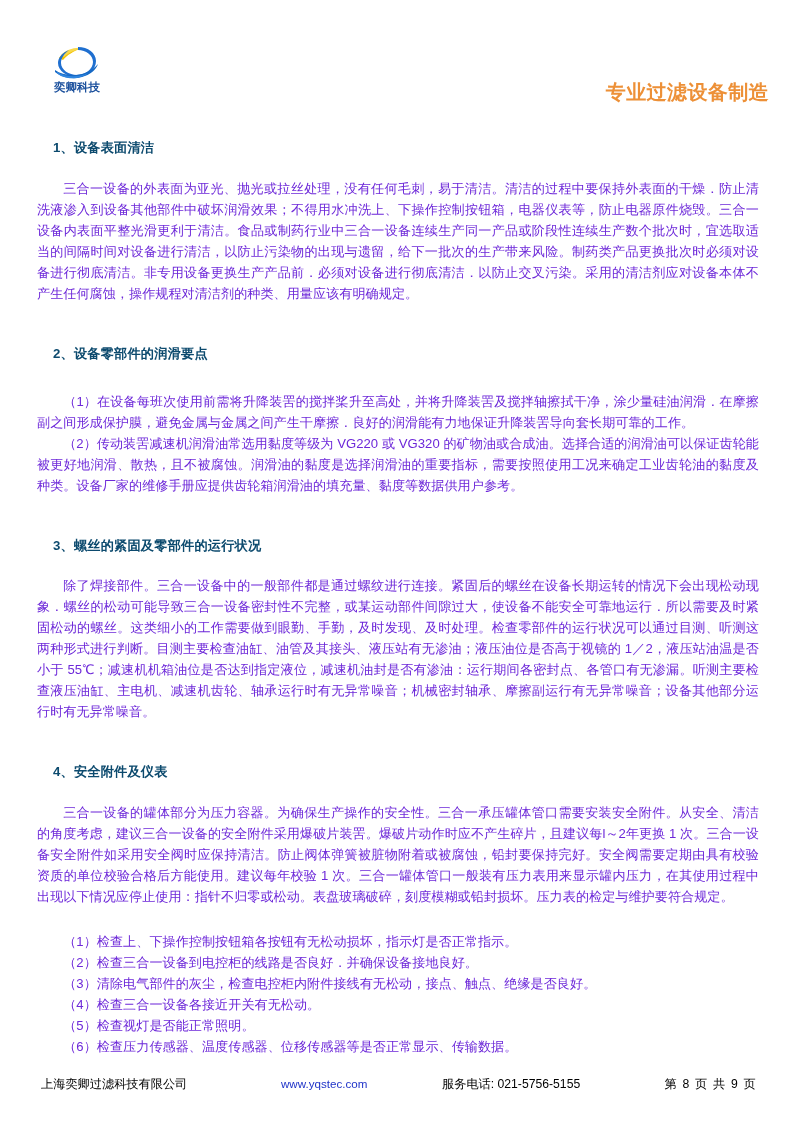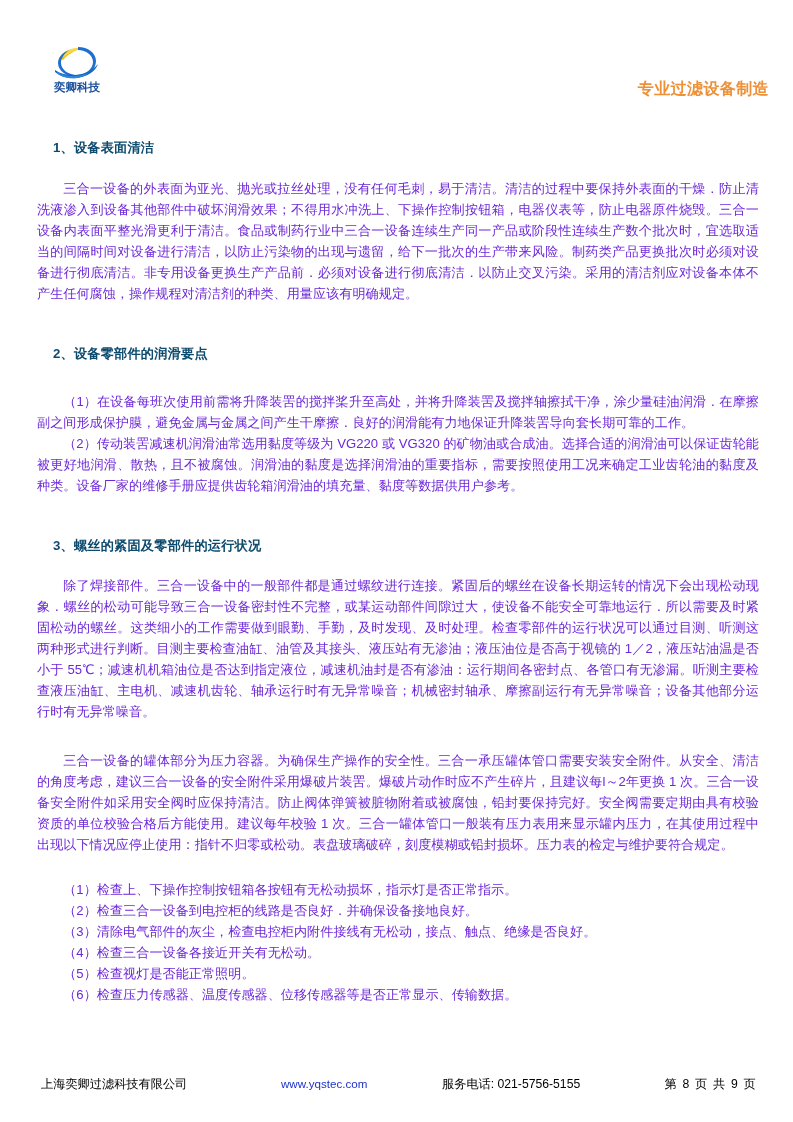--- a/index.html
+++ b/index.html
@@ -52,21 +52,21 @@
     font-weight: bold;
     letter-spacing: 0px;
     color: #1a4f9c;
     white-space: nowrap;
   }
   .header-slogan {
     position: absolute;
     right: 24px;
     top: 79px;
     font-family: "Liberation Sans", sans-serif;
-    font-size: 16px;
+    font-size: 20px;
     font-weight: bold;
     color: #ed9037;
     letter-spacing: 0.4px;
     white-space: nowrap;
   }
 
   
   .content {
     position: absolute;
     left: 37px;
@@ -183,20 +183,21 @@
     <div class="para indent">（2）传动装罟减速机润滑油常选用黏度等级为 VG220 或 VG320 的矿物油或合成油。选择合适的润滑油可以保证齿轮能被更好地润滑、散热，且不被腐蚀。润滑油的黏度是选择润滑油的重要指标，需要按照使用工况来确定工业齿轮油的黏度及种类。设备厂家的维修手册应提供齿轮箱润滑油的填充量、黏度等数据供用户参考。</div>
 
     <div class="gap-large"></div>
 
     <div class="sec-heading">3、螺丝的紧固及零部件的运行状况</div>
     <div class="gap-small"></div>
     <div class="para indent">除了焊接部件。三合一设备中的一般部件都是通过螺纹进行连接。紧固后的螺丝在设备长期运转的情况下会出现松动现象．螺丝的松动可能导致三合一设备密封性不完整，或某运动部件间隙过大，使设备不能安全可靠地运行．所以需要及时紧固松动的螺丝。这类细小的工作需要做到眼勤、手勤，及时发现、及时处理。检查零部件的运行状况可以通过目测、听测这两种形式进行判断。目测主要检查油缸、油管及其接头、液压站有无渗油；液压油位是否高于视镜的 1／2，液压站油温是否小于 55℃；减速机机箱油位是否达到指定液位，减速机油封是否有渗油：运行期间各密封点、各管口有无渗漏。听测主要检查液压油缸、主电机、减速机齿轮、轴承运行时有无异常噪音；机械密封轴承、摩擦副运行有无异常噪音；设备其他部分运行时有无异常噪音。</div>
 
     <div class="gap-large"></div>
 
+    <div class="sec-heading">4、安全附件及仪表</div>
     <div class="gap-small"></div>
     <div class="para indent">三合一设备的罐体部分为压力容器。为确保生产操作的安全性。三合一承压罐体管口需要安装安全附件。从安全、清洁的角度考虑，建议三合一设备的安全附件采用爆破片装罟。爆破片动作时应不产生碎片，且建议每l～2年更换 1 次。三合一设备安全附件如采用安全阀时应保持清洁。防止阀体弹簧被脏物附着或被腐蚀，铅封要保持完好。安全阀需要定期由具有校验资质的单位校验合格后方能使用。建议每年校验 1 次。三合一罐体管口一般装有压力表用来显示罐内压力，在其使用过程中出现以下情况应停止使用：指针不归零或松动。表盘玻璃破碎，刻度模糊或铅封损坏。压力表的检定与维护要符合规定。</div>
 
     <div class="gap-large"></div>
 
     <div class="para indent">（1）检查上、下操作控制按钮箱各按钮有无松动损坏，指示灯是否正常指示。</div>
     <div class="para indent">（2）检查三合一设备到电控柜的线路是否良好．并确保设备接地良好。</div>
     <div class="para indent">（3）清除电气部件的灰尘，检查电控柜内附件接线有无松动，接点、触点、绝缘是否良好。</div>
     <div class="para indent">（4）检查三合一设备各接近开关有无松动。</div>
     <div class="para indent">（5）检查视灯是否能正常照明。</div>

